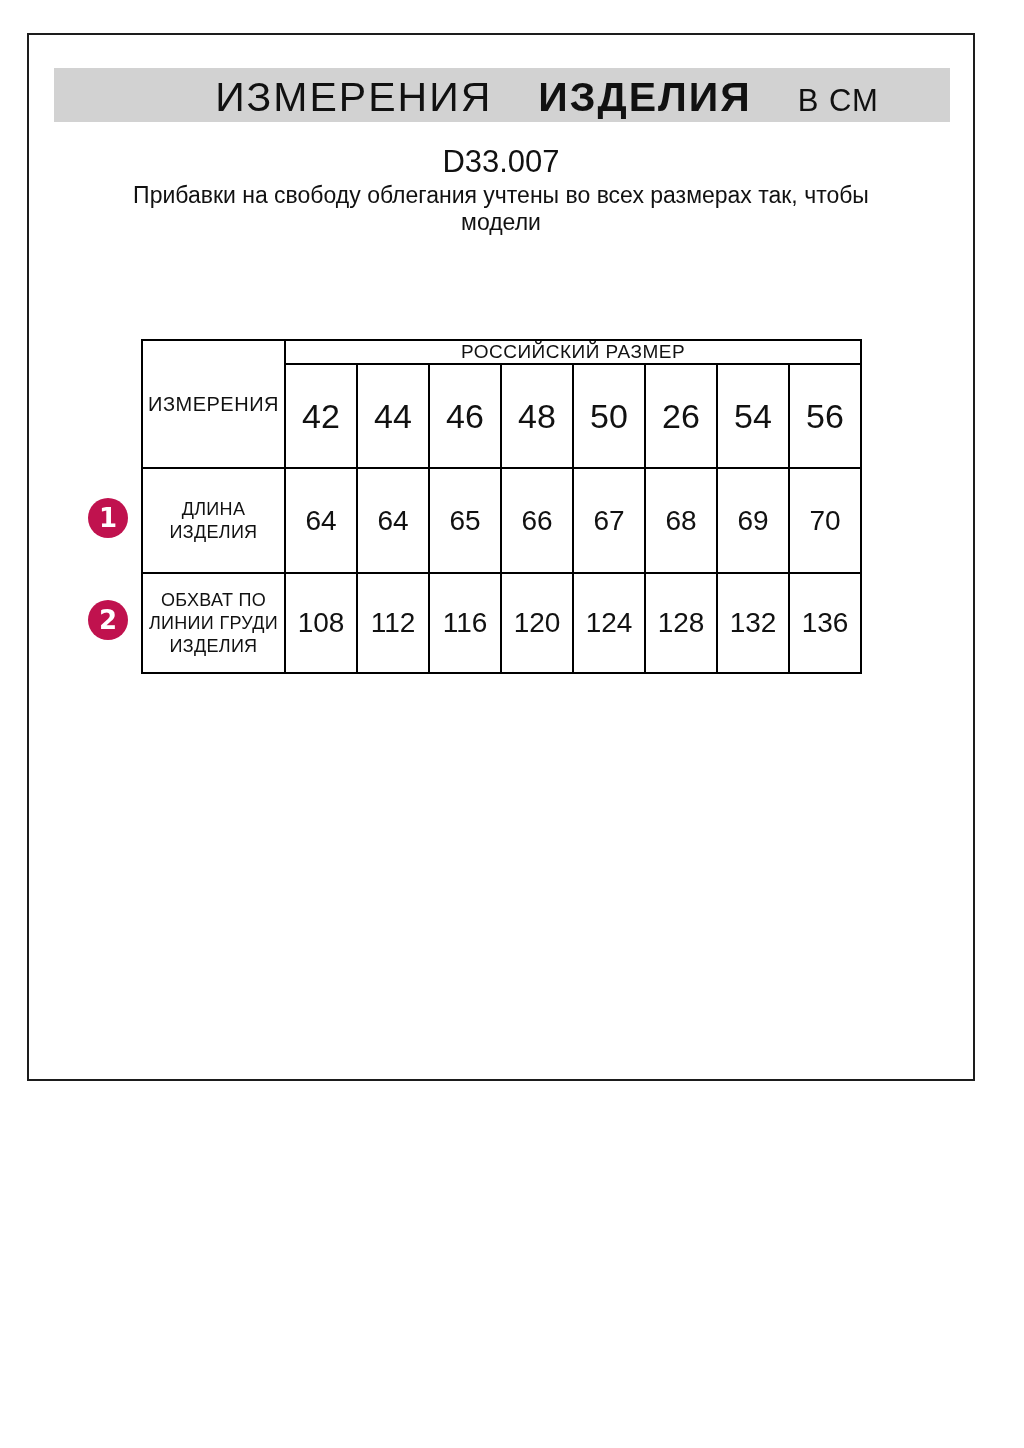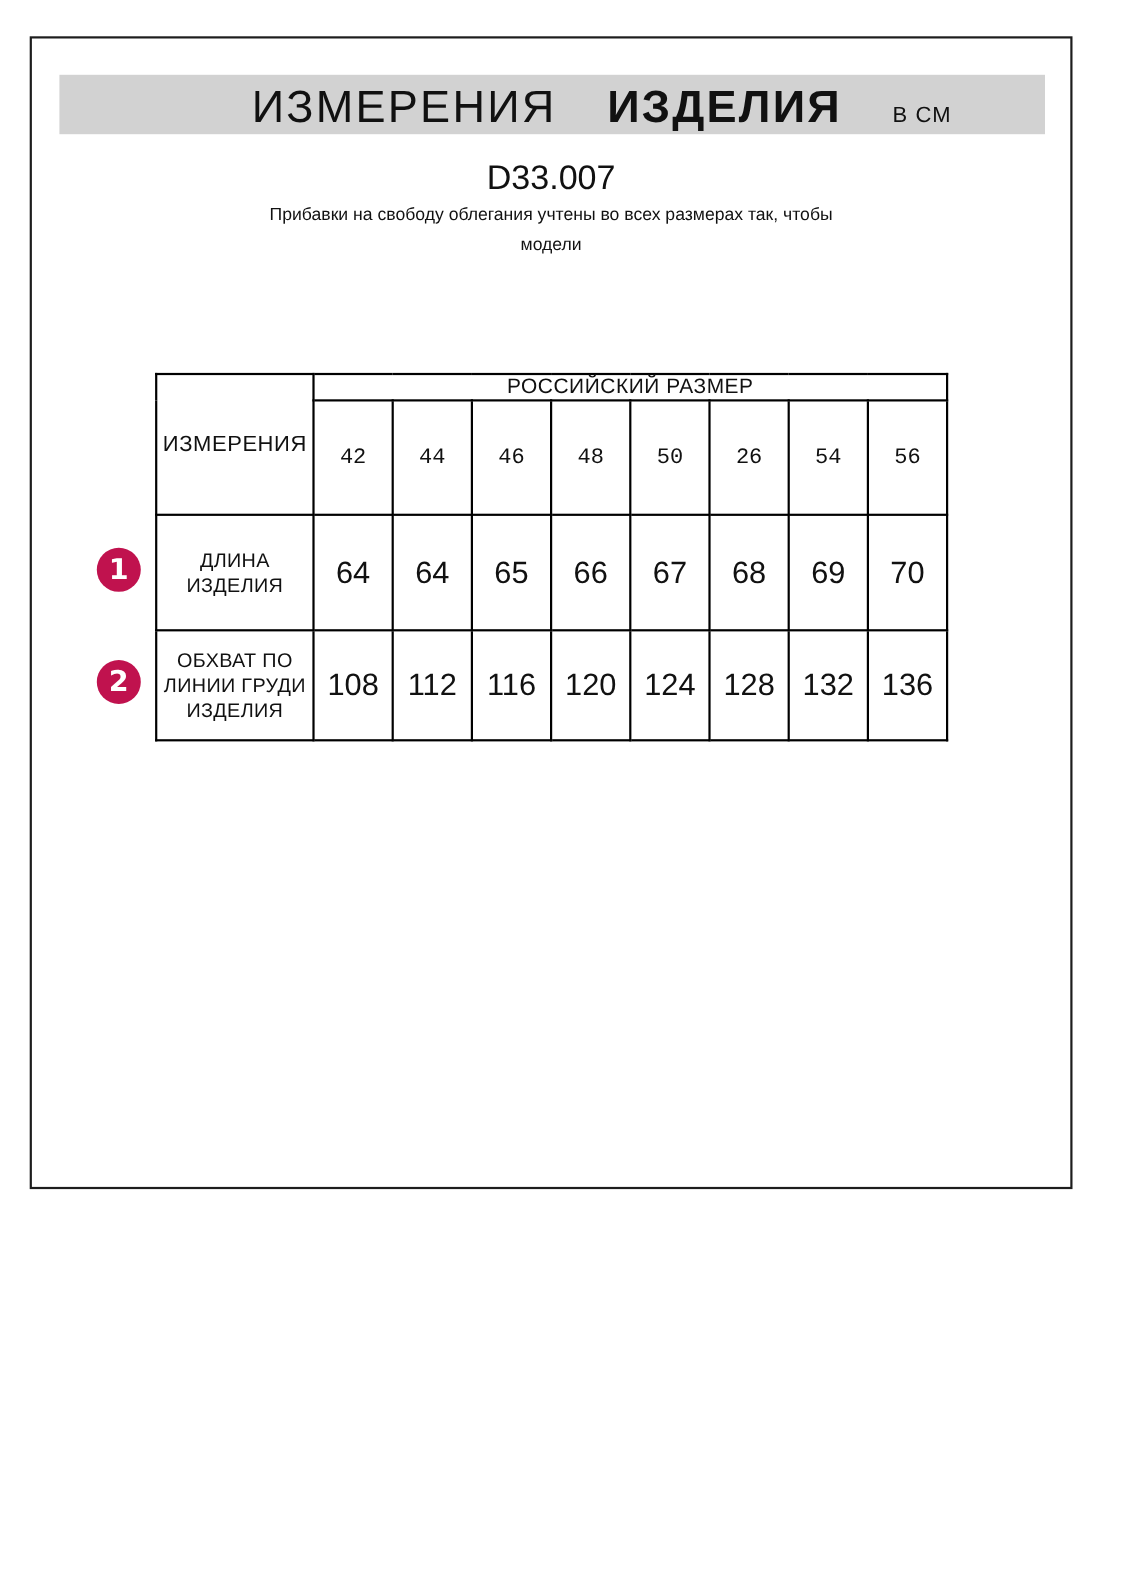--- a/index.html
+++ b/index.html
@@ -27,50 +27,50 @@
   }
   .title-main {
     font-size:41px; font-weight:400; letter-spacing:2px;
     line-height:44px; white-space:nowrap;
   }
   .title-emphasis {
     font-size:41px; font-weight:700; letter-spacing:2px;
     line-height:44px; white-space:nowrap;
   }
   .title-unit {
-    font-size:20px; font-weight:400; letter-spacing:1px;
+    font-size:31px; font-weight:400; letter-spacing:1px;
     line-height:30px; white-space:nowrap;
   }
   .model-code {
     position:absolute; left:27px; top:144px; width:948px;
     text-align:center; font-size:31px; font-weight:400;
   }
   .note {
     position:absolute; left:27px; top:182px; width:948px;
-    text-align:center; font-size:16px; line-height:27px;
+    text-align:center; font-size:23px; line-height:27px;
     font-weight:400;
   }
   table.size-table {
     position:absolute; left:141px; top:339px;
     border-collapse:collapse; table-layout:fixed;
   }
   .size-table td, .size-table th {
     border:2px solid #000;
     text-align:center; vertical-align:middle;
     padding:0; font-weight:400;
   }
   tr.group-row { height:22px; }
   tr.sizes-row { height:104px; }
   tr.data-row-1 { height:105px; }
   tr.data-row-2 { height:100px; }
   .corner-cell { font-size:20px; letter-spacing:0.5px; }
   .group-cell  { font-size:19px; letter-spacing:0.5px; }
   .size-cell {
-    font-family:Liberation Mono, monospace;
-    font-size:20px; font-weight:700;
+    font-family:Liberation Sans, sans-serif;
+    font-size:34px; font-weight:700;
   }
   .label-cell {
     font-size:18px; line-height:23px; letter-spacing:0.3px;
     padding:0 10px;
   }
   .value-cell { font-size:28px; }
   .row-badge {
     position:absolute; left:88px;
     width:40px; height:40px; border-radius:50%;
     background:var(--badge,#c0124e);

